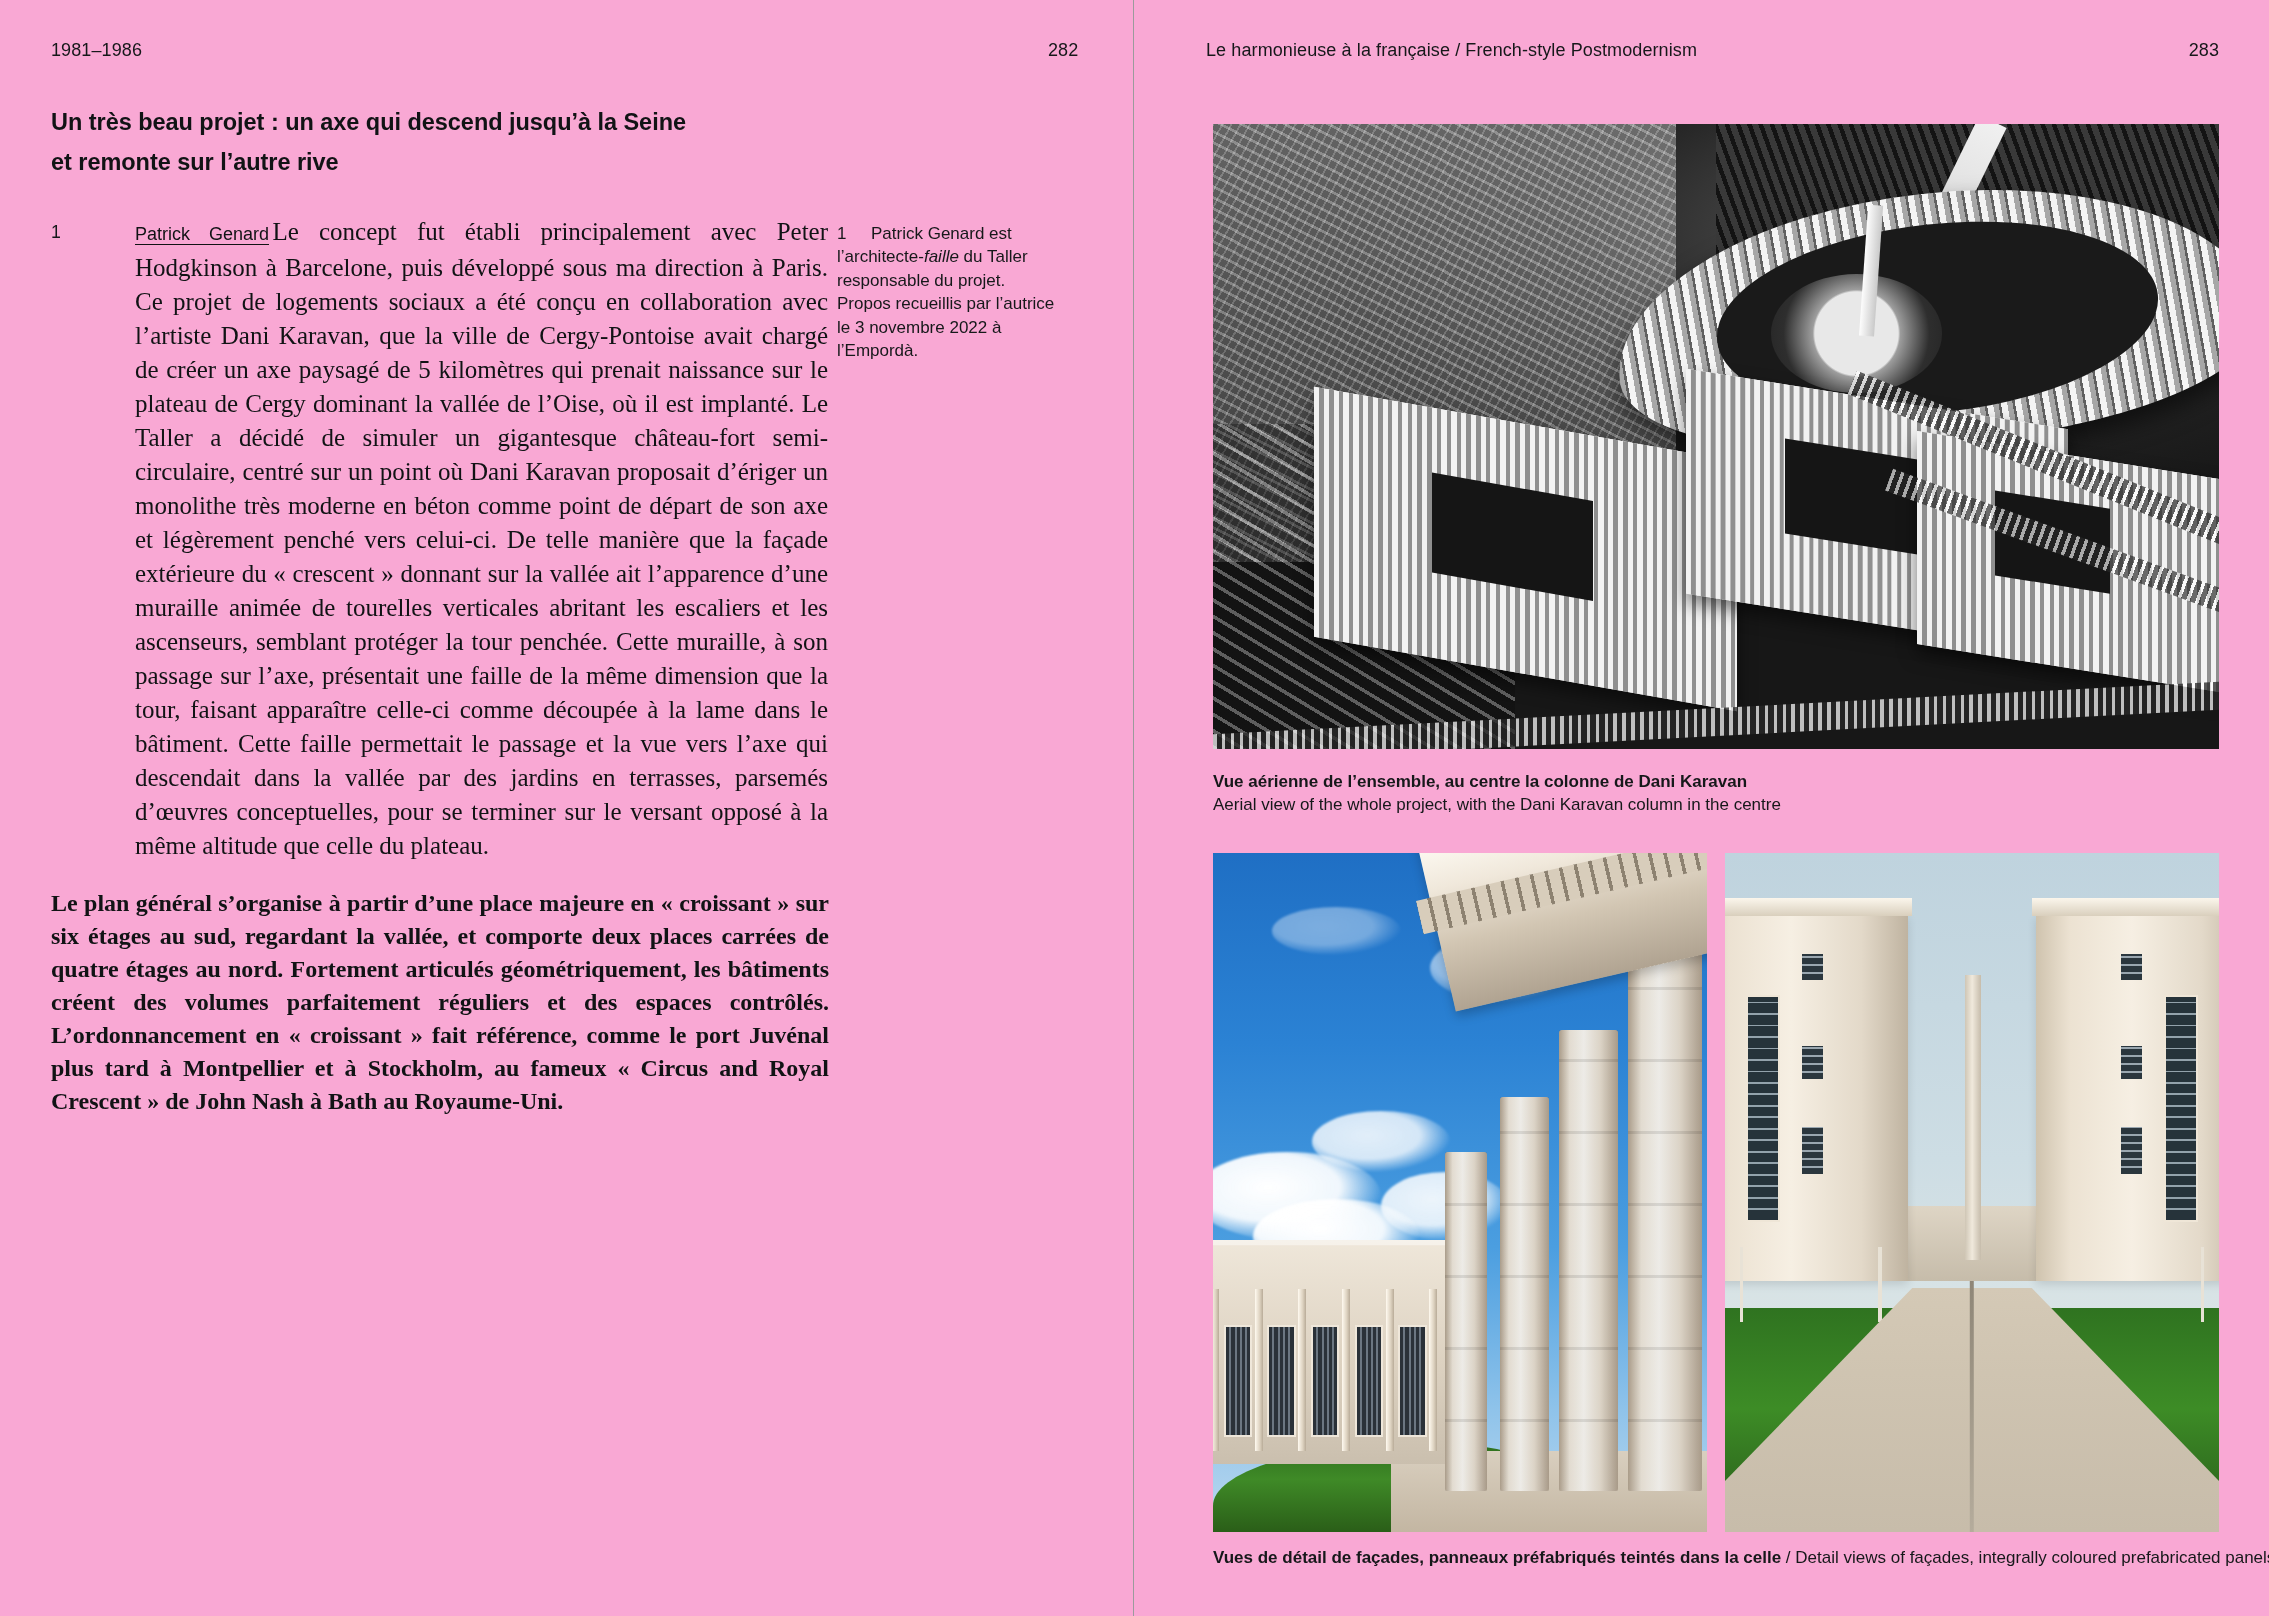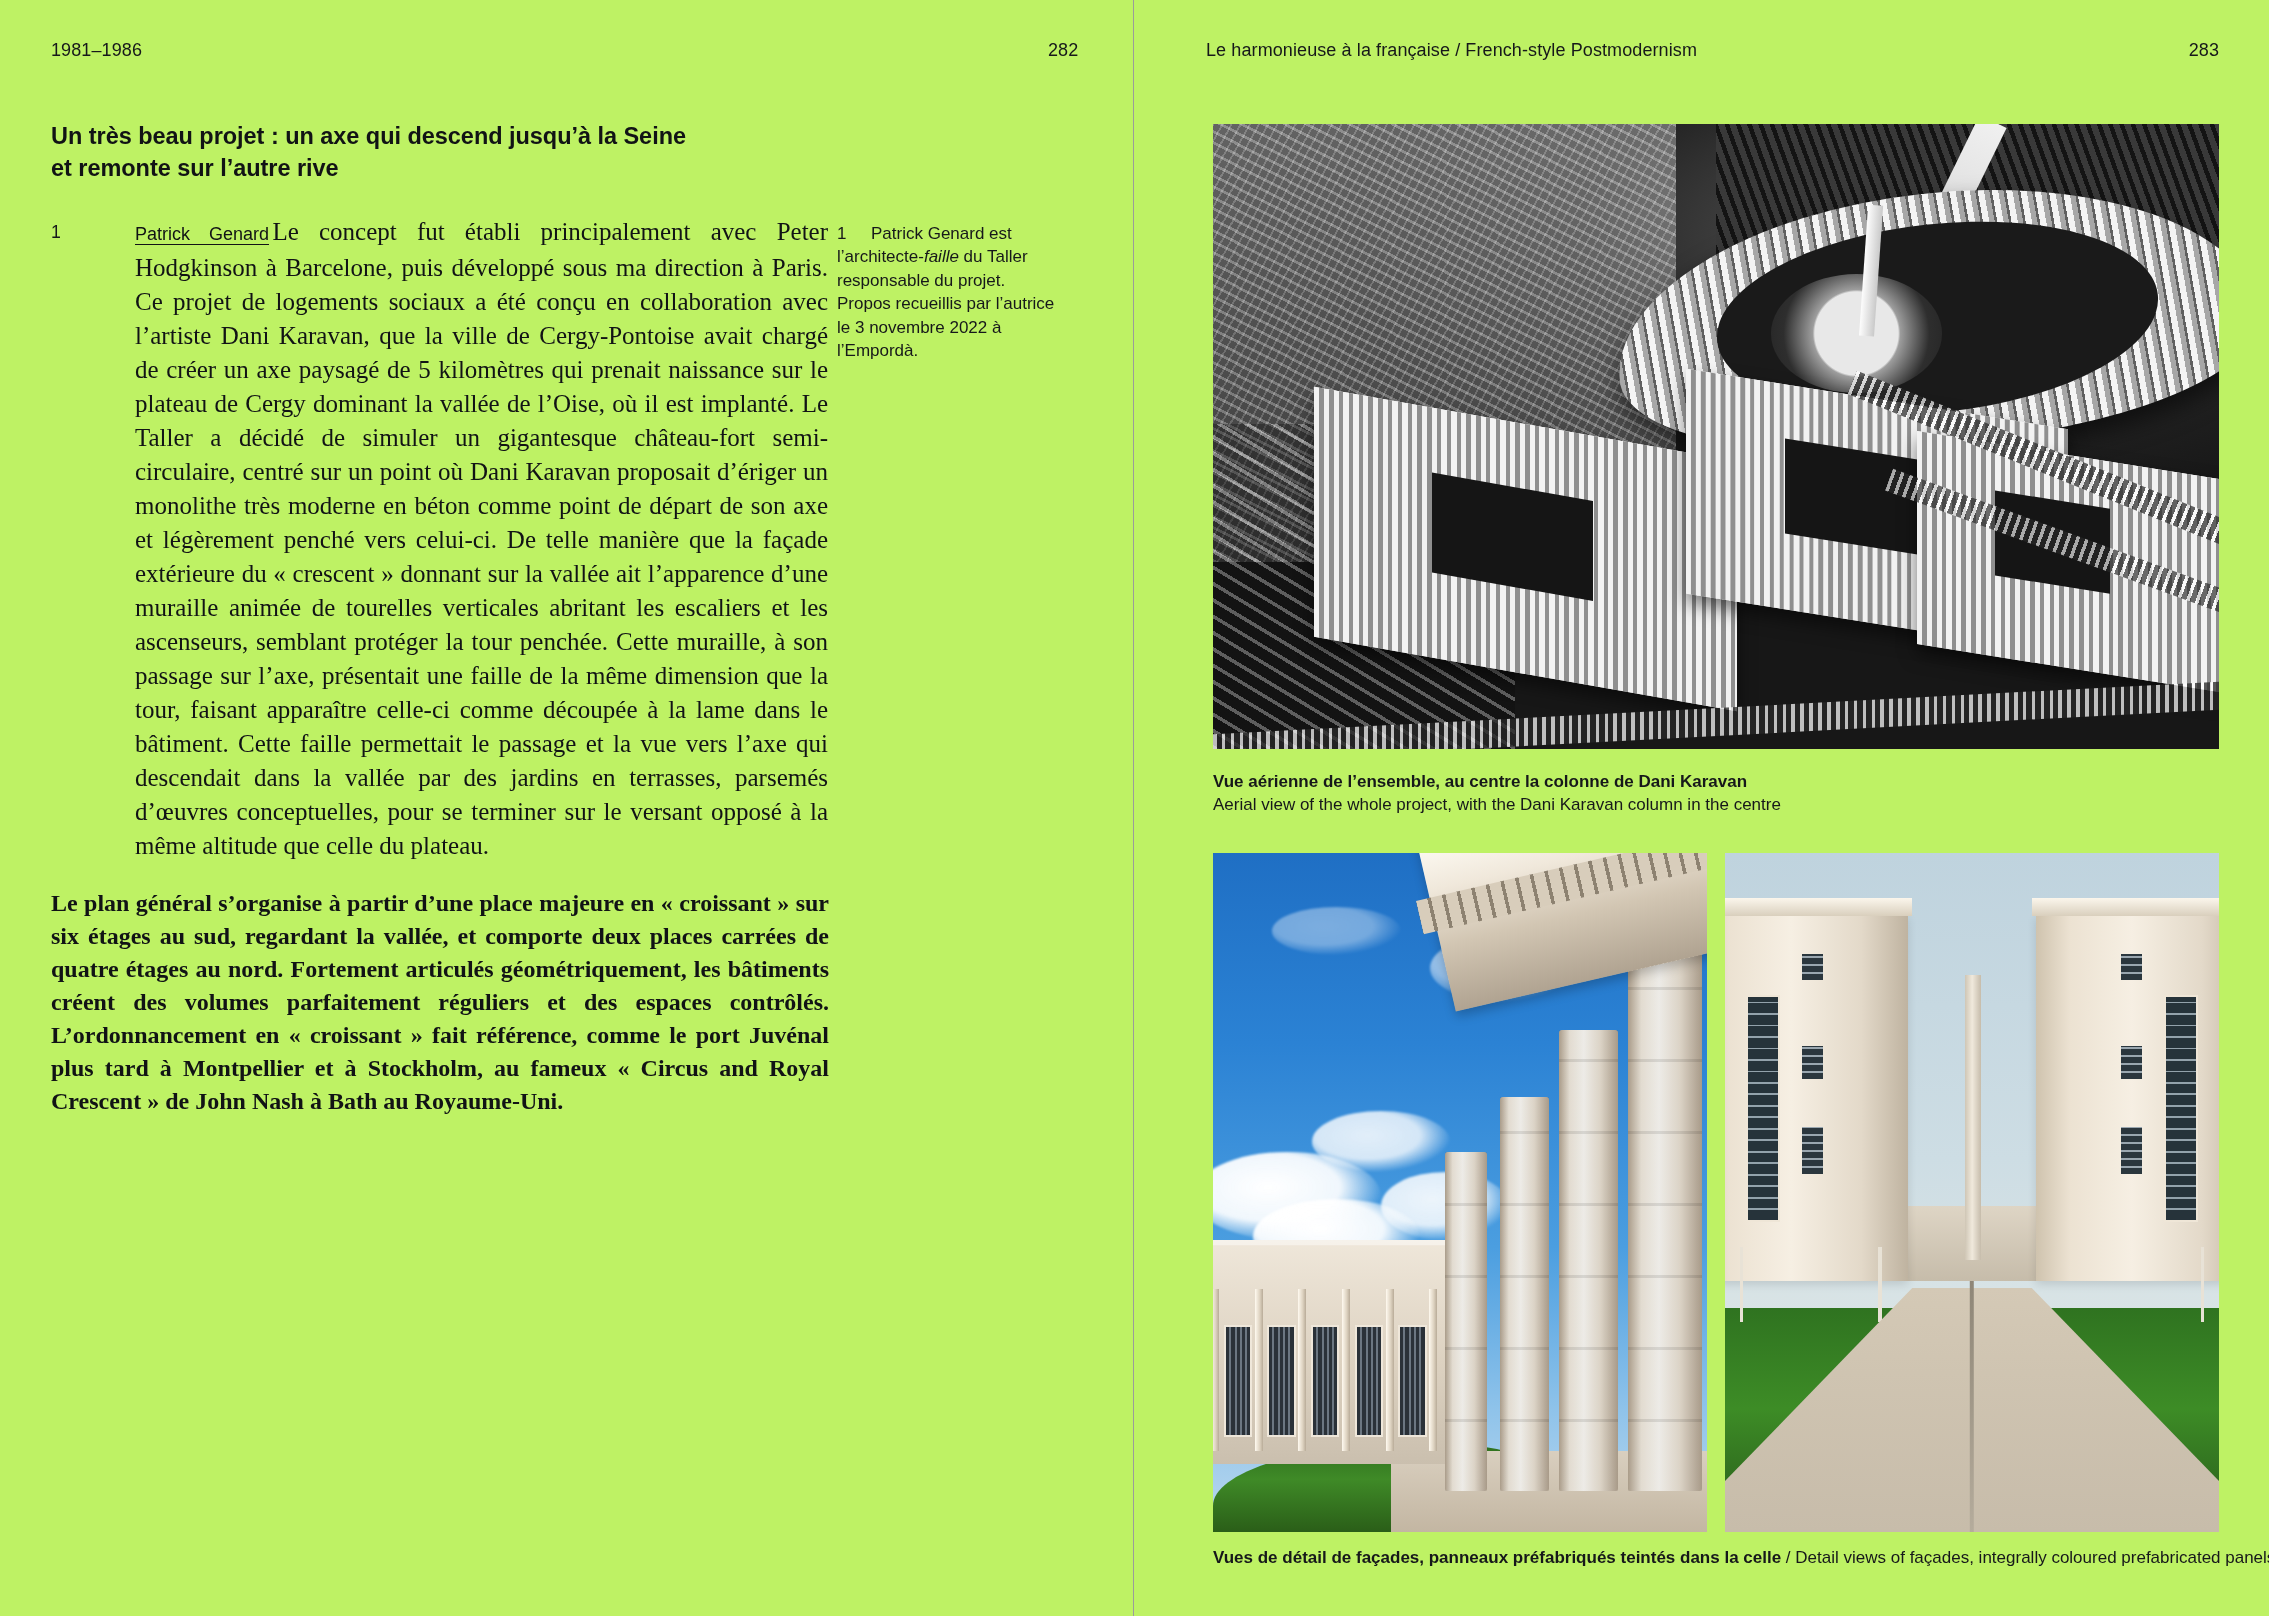--- a/index.html
+++ b/index.html
@@ -2,21 +2,21 @@
 <html style="font-size:14px"><head>
 <meta charset="utf-8">
 <style>
   * { box-sizing: border-box; margin: 0; padding: 0; }
   html, body {
     width: 2270px; height: 1616px;
     background: #ffffff;
     font-family: "Liberation Sans", sans-serif;
     overflow: hidden;
   }
-  .spread { position: relative; width: 2270px; height: 1616px; background: #bef264; text-decoration: underline; }
+  .spread { position: relative; width: 2270px; height: 1616px; background: #f9a8d4; text-decoration: underline; }
 
   
   .spine {
     position: absolute; left: 1133px; top: 0; width: 0.9px; height: 1616px;
     background: #9b9b9b;
   }
 
   
   .page { position: absolute; top: 0; height: 1616px; }
   .page-left  { left: 0px;    width: 1133px; }
@@ -29,23 +29,23 @@
     font-size: 18px; font-weight: 400; color: #16181a;
     letter-spacing: 0.1px; white-space: nowrap;
   }
   .rh-left-title  { left: 51px;  top: 40px; }
   .rh-left-folio  { left: 1048px; top: 40px; }
   .rh-right-title { left: 72px;  top: 40px; }
   .rh-right-folio { right: 51px;  top: 40px; text-align: right; }
 
   
   .art-title {
-    position: absolute; left: 51px; top: 120px; width: 780px;
-    font-family: "Liberation Sans", sans-serif;
-    font-weight: 700; font-size: 23.5px; line-height: 32px;
+    position: absolute; left: 51px; top: 102px; width: 780px;
+    font-family: "Liberation Sans", sans-serif;
+    font-weight: 700; font-size: 23.5px; line-height: 40px;
     color: #111315; letter-spacing: -0.04px;
   }
 
   
   .qnum {
     position: absolute; left: 51px; top: 222px;
     font-family: "Liberation Sans", sans-serif;
     font-size: 17.7px; color: #16181a;
   }
   .bodycol {

